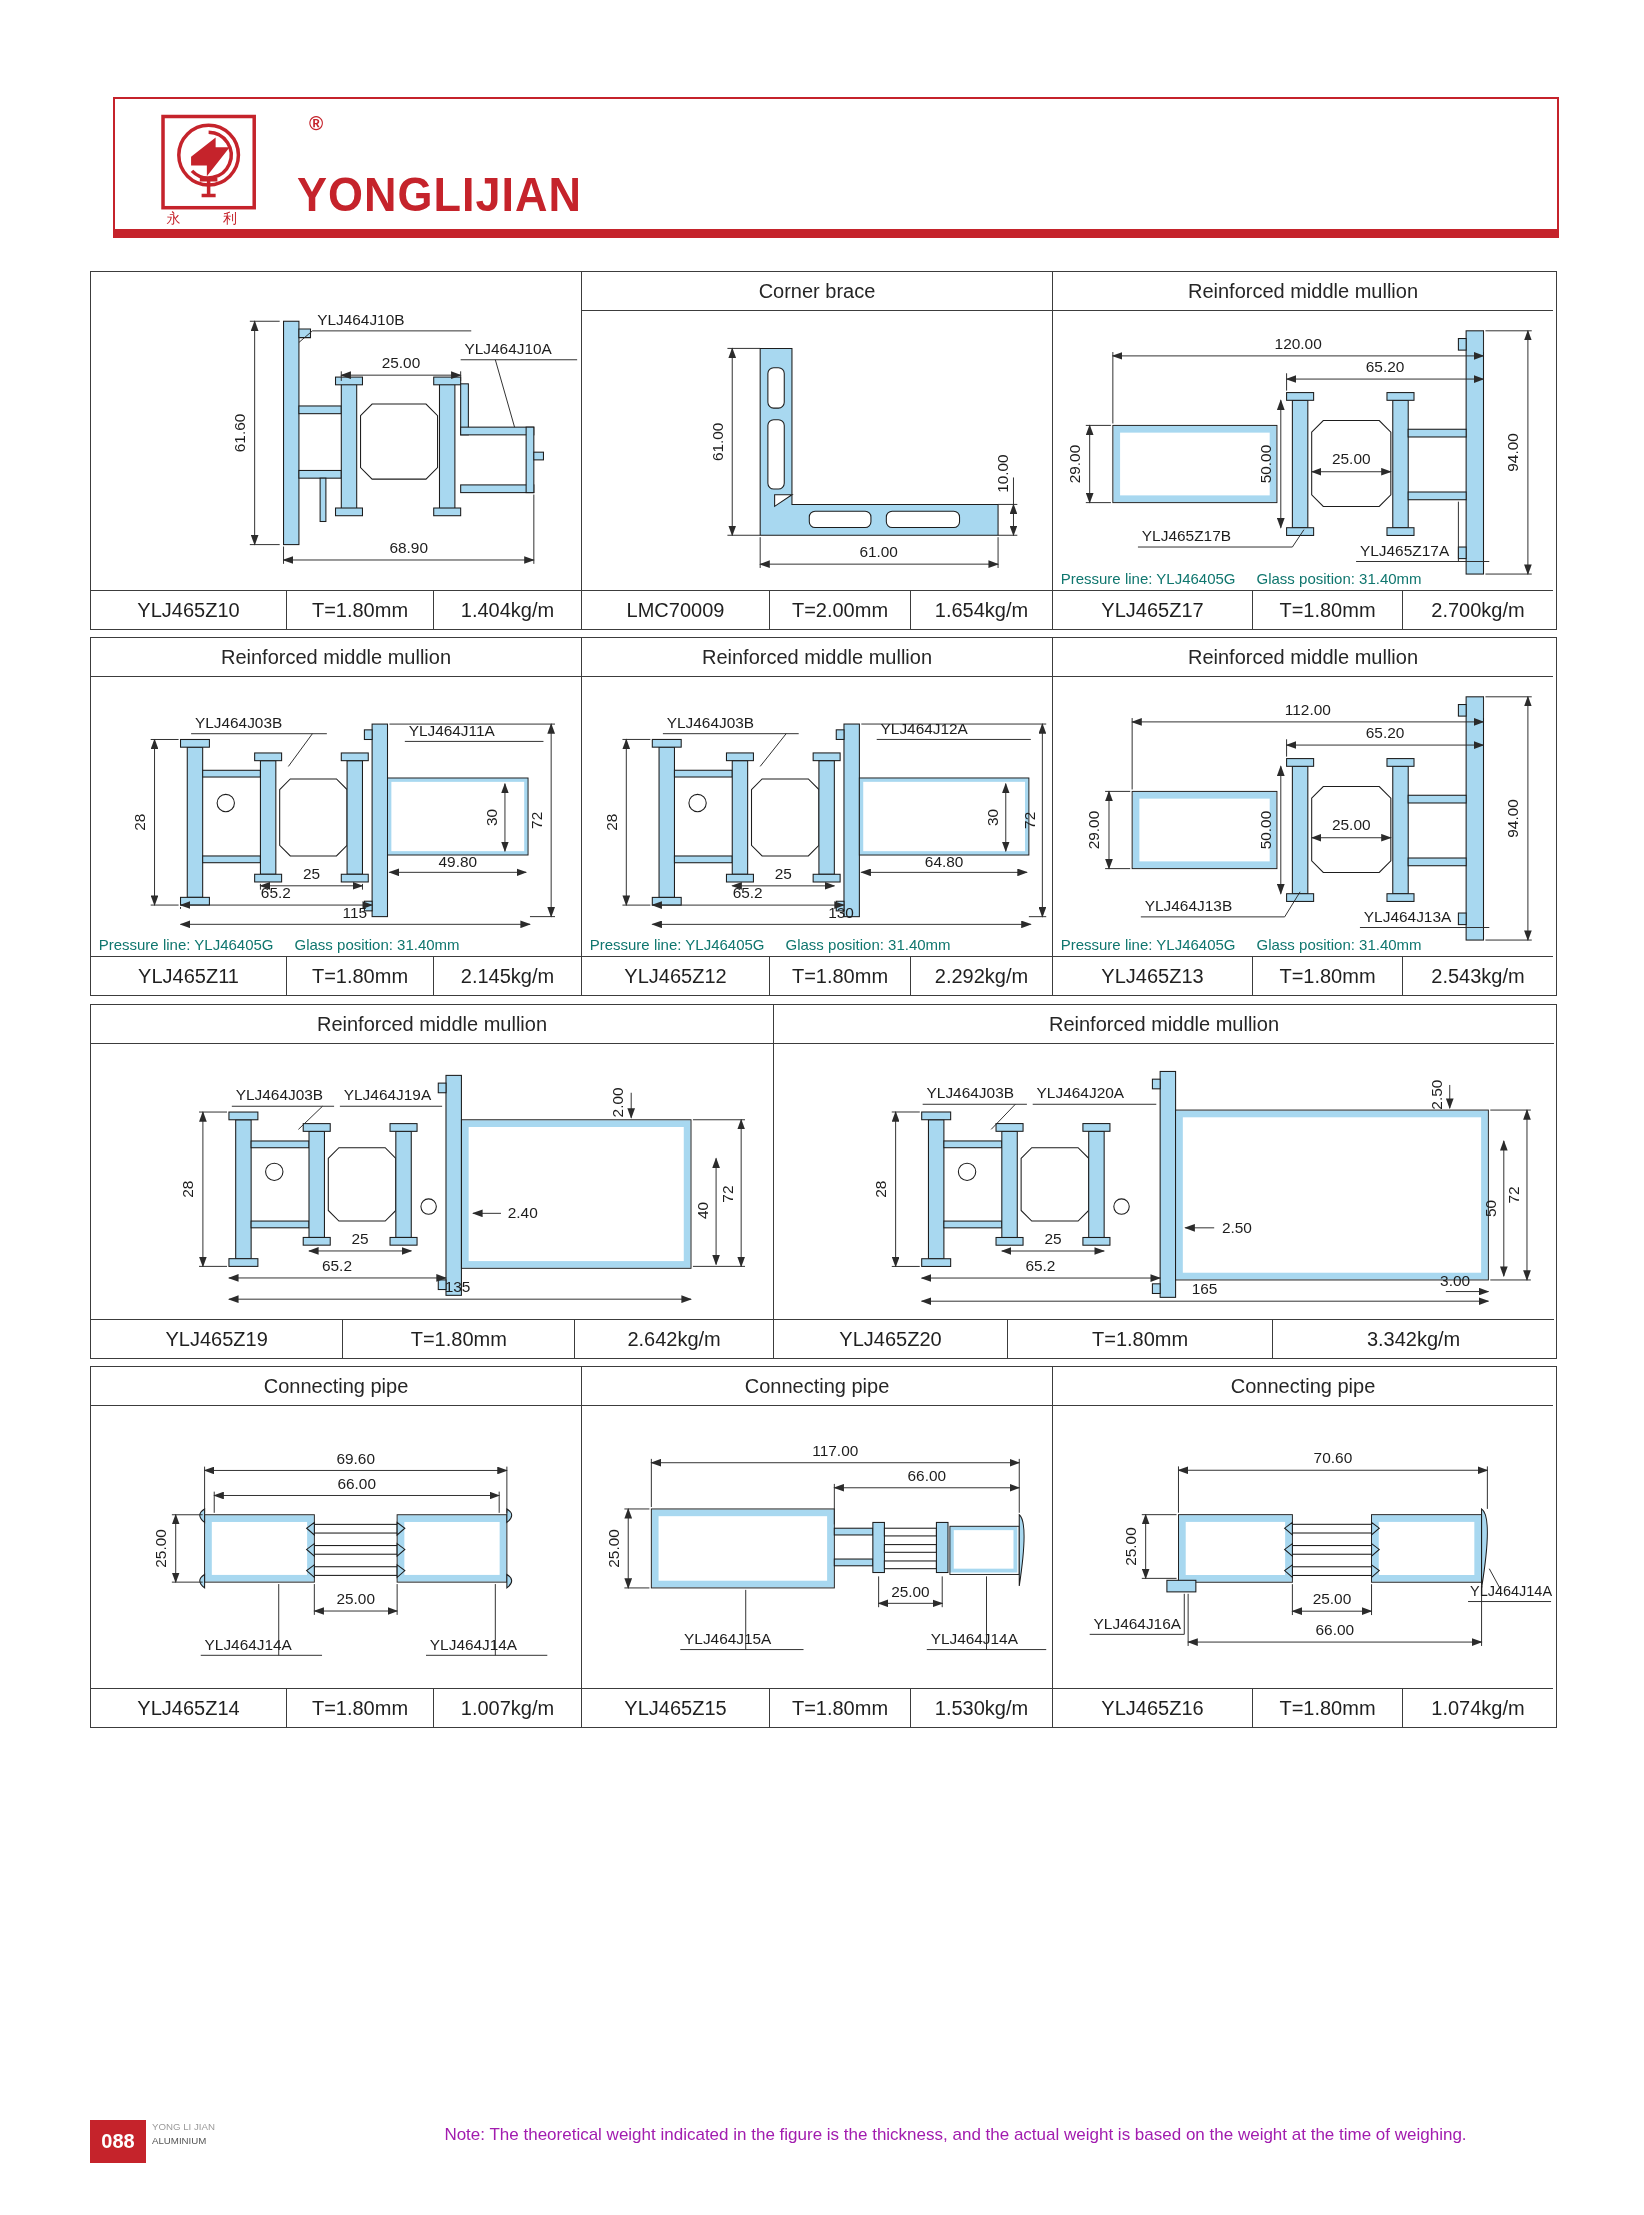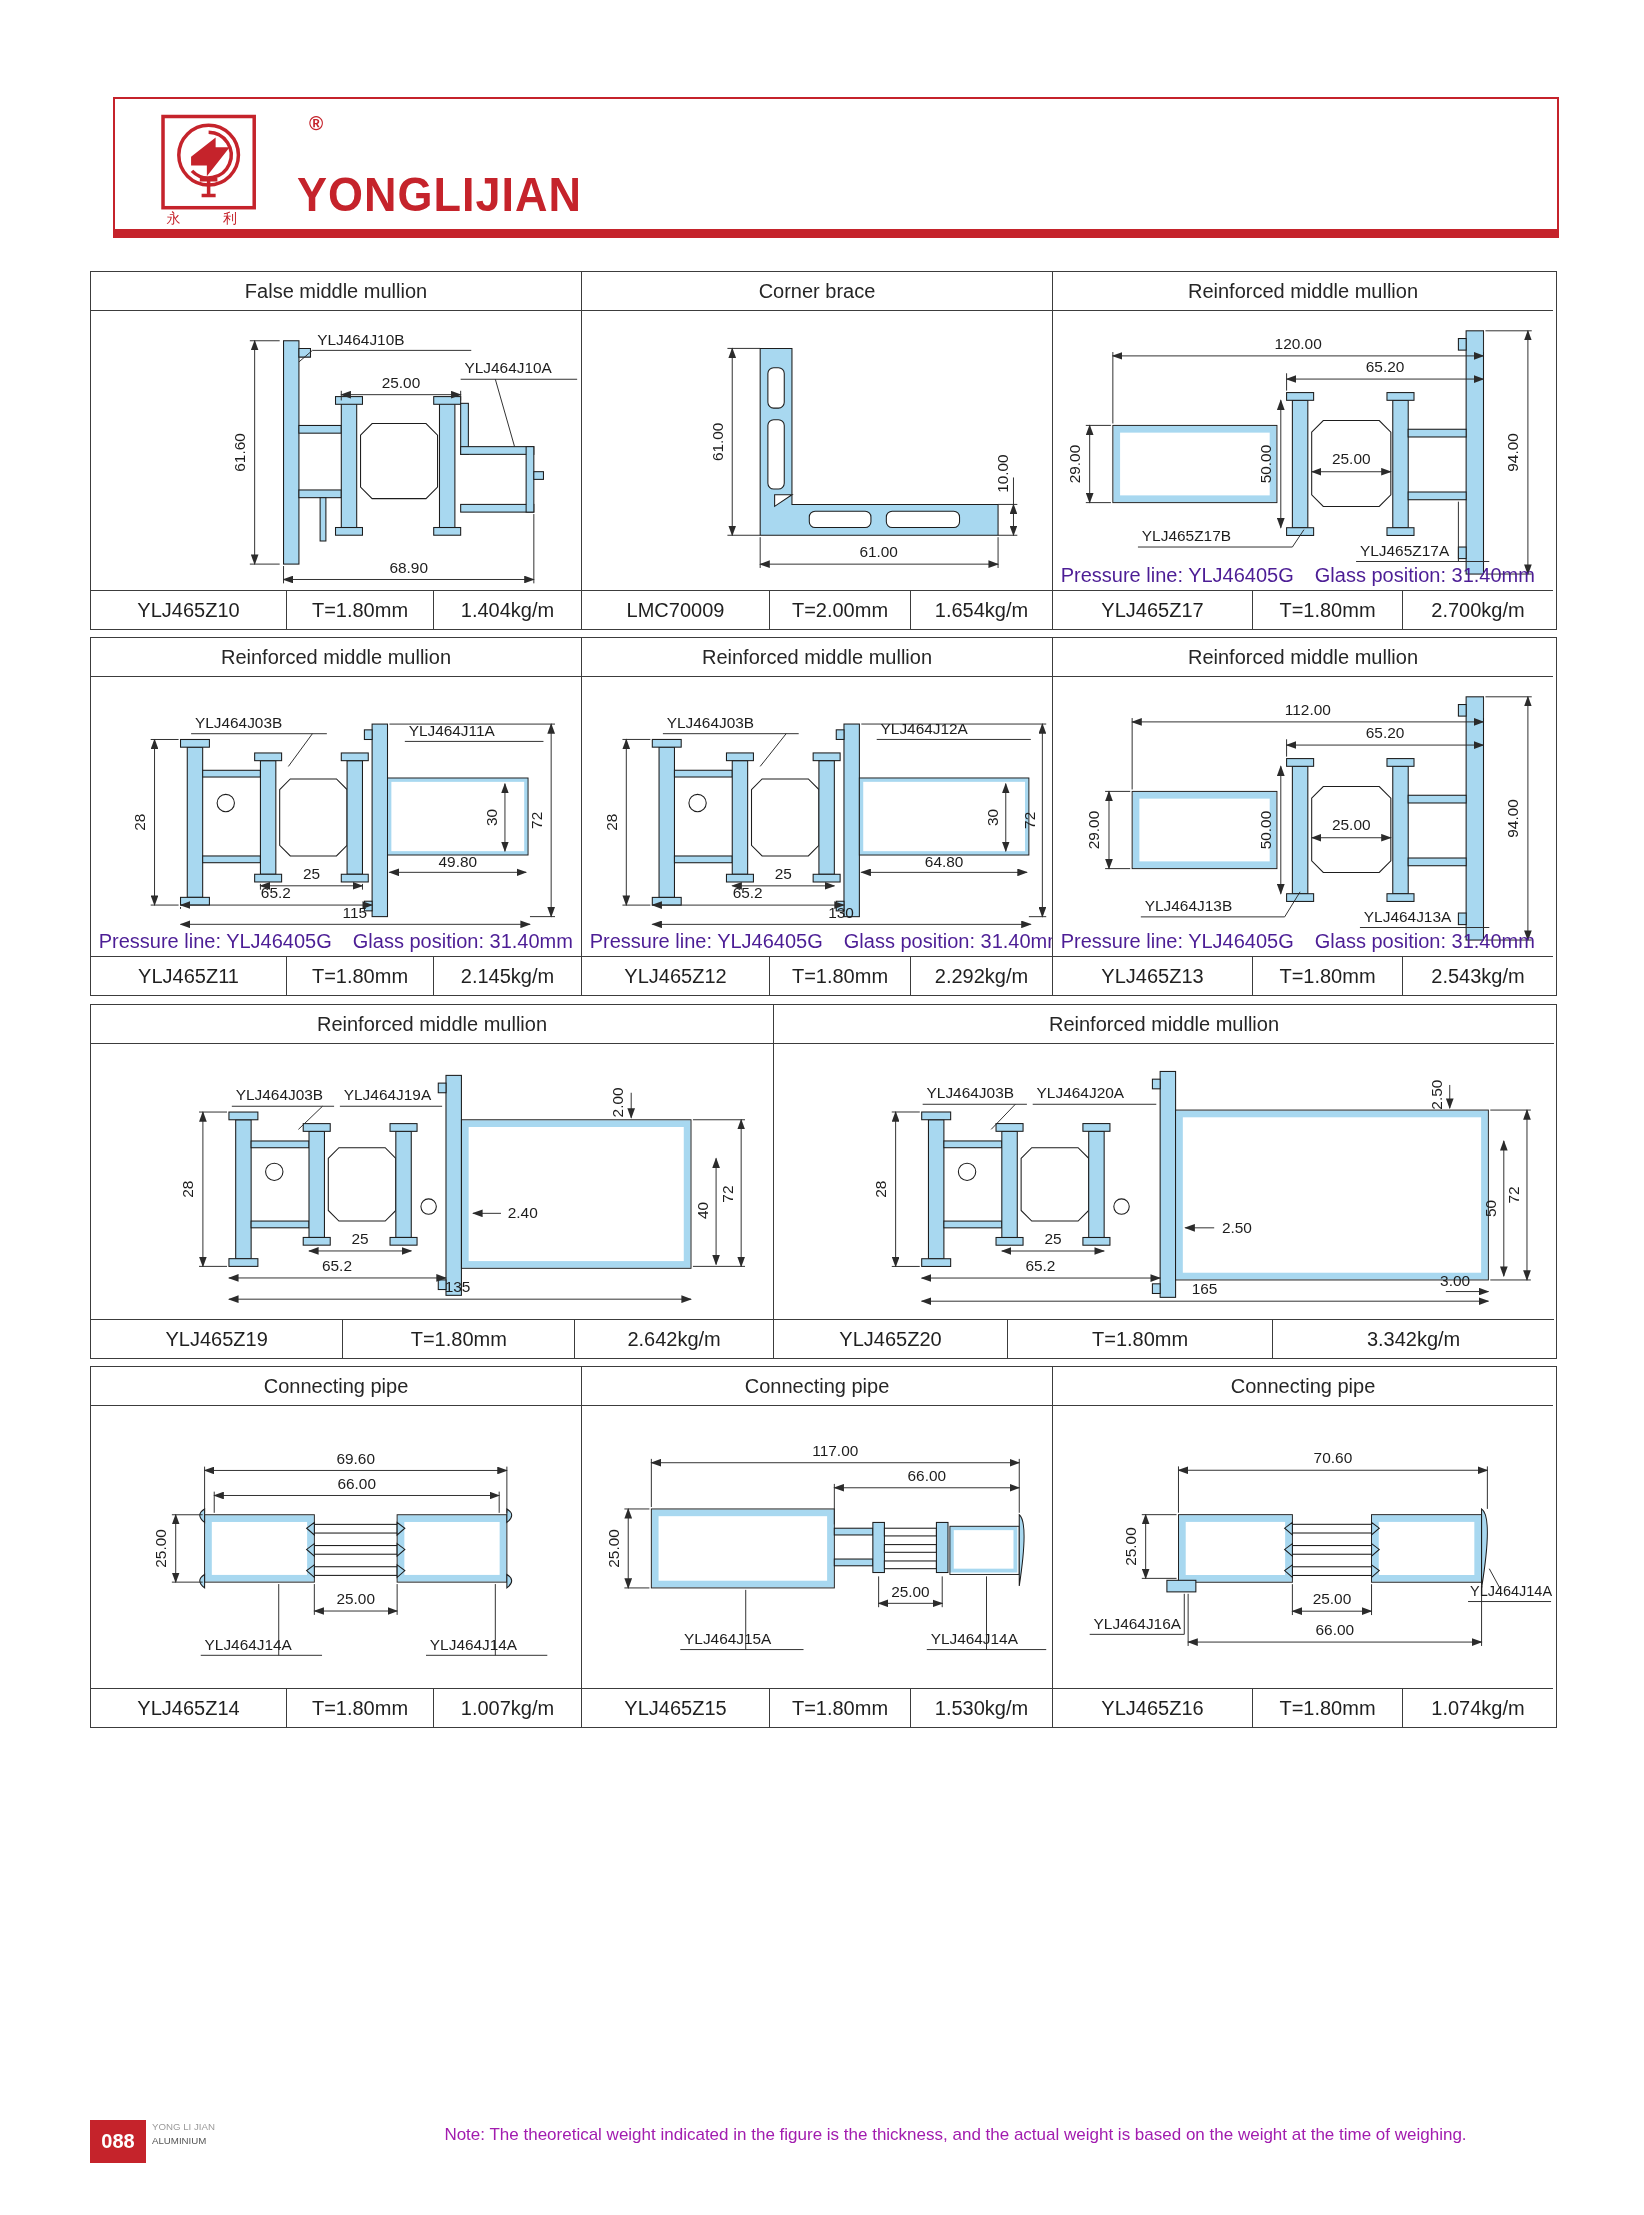--- a/index.html
+++ b/index.html
@@ -16,21 +16,21 @@
   
   .block{position:absolute;left:90px;width:1467px;border:1.9px solid #3c3c3c;box-sizing:border-box;display:flex;background:#fff;}
   .col{display:flex;flex-direction:column;box-sizing:border-box;border-right:1.9px solid #3c3c3c;}
   .col:last-child{border-right:none;}
   .cell-title{height:39px;flex:0 0 39px;border-bottom:1.9px solid #3c3c3c;display:flex;align-items:center;justify-content:center;font-size:20px;color:#262626;box-sizing:border-box;}
   .draw{flex:1;position:relative;overflow:hidden;}
   .draw svg{position:absolute;left:0;top:0;width:100%;height:100%;}
   .cell-footer{height:39px;flex:0 0 39px;border-top:1.9px solid #3c3c3c;display:flex;font-size:20px;box-sizing:border-box;}
   .cell-footer span{display:flex;align-items:center;justify-content:center;border-right:1.9px solid #3c3c3c;box-sizing:border-box;height:100%;}
   .cell-footer span:last-child{border-right:none;}
-  .pressure{position:absolute;left:7.7px;bottom:2.9px;font-size:20px;white-space:nowrap;color:#4c1d95;}
+  .pressure{position:absolute;left:7.7px;bottom:2.9px;font-size:15px;white-space:nowrap;color:#0f766e;}
   .pressure b{font-weight:400;margin-right:21px;}
 
   
   .al{fill:#a8d8f0;stroke:#1d1d1d;stroke-width:1.1;}
   .wh{fill:#fff;stroke:#1d1d1d;stroke-width:1.1;}
   .hb{fill:none;stroke:#a8d8f0;stroke-width:7;}
   .hb2{fill:none;stroke:#a8d8f0;stroke-width:4;}
   .ol{fill:none;stroke:#1d1d1d;stroke-width:1;}
   .dl{stroke:#2b2b2b;stroke-width:1;fill:none;}
   text.dt{font-size:16px;fill:#1d1d1d;}
@@ -67,21 +67,20 @@
     <span class="reg-mark">®</span>
     <div class="wordmark">YONGLIJIAN</div>
   </div>
   <div class="hdr-title">
   </div>
 </div>
 
 <div class="block" style="top:271px;height:359px;">
 
   <div class="col" style="width:491px;">
-    <div class="cell-title">False middle mullion</div>
     <div class="draw">
       <svg viewBox="0 0 509 288">
         <g>
           <rect class="al" x="200" y="30" width="16" height="232"></rect>
           <path class="al" d="M216,38 h12 v9 h-12 z"></path>
           <rect class="al" x="216" y="118" width="44" height="8"></rect>
           <rect class="al" x="216" y="185" width="44" height="8"></rect>
           <rect class="al" x="238" y="193" width="6" height="45"></rect>
           <rect class="al" x="260" y="95" width="16" height="130"></rect>
             <rect class="al" x="254" y="88" width="28" height="8"></rect>

